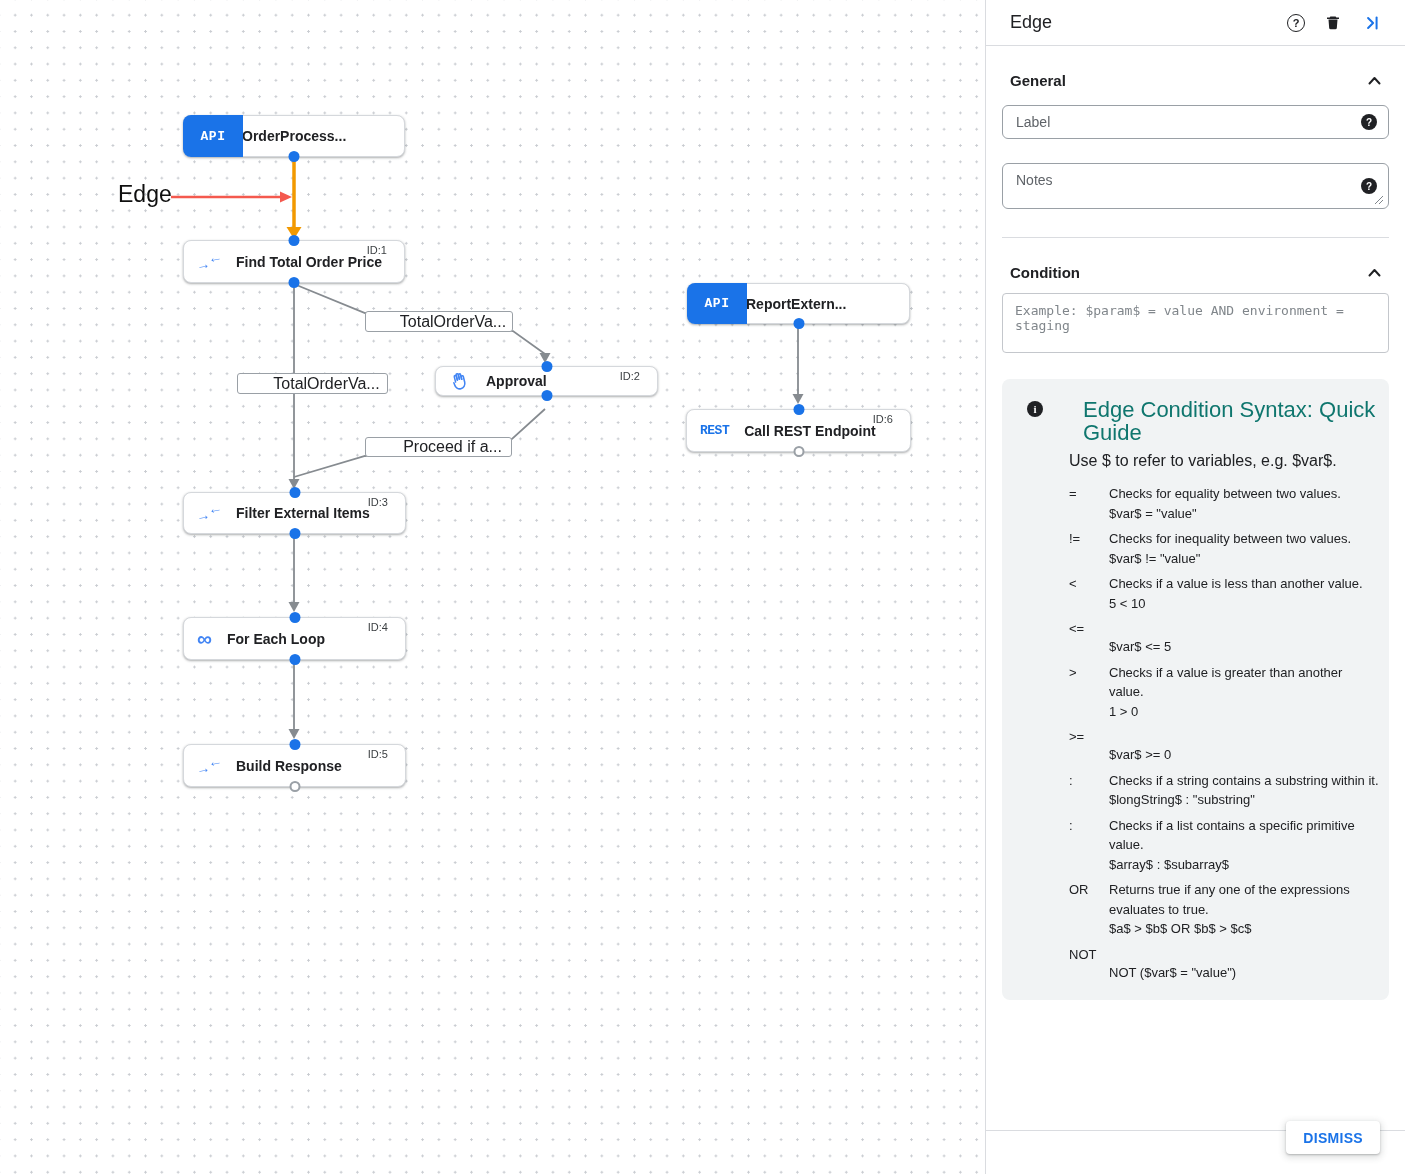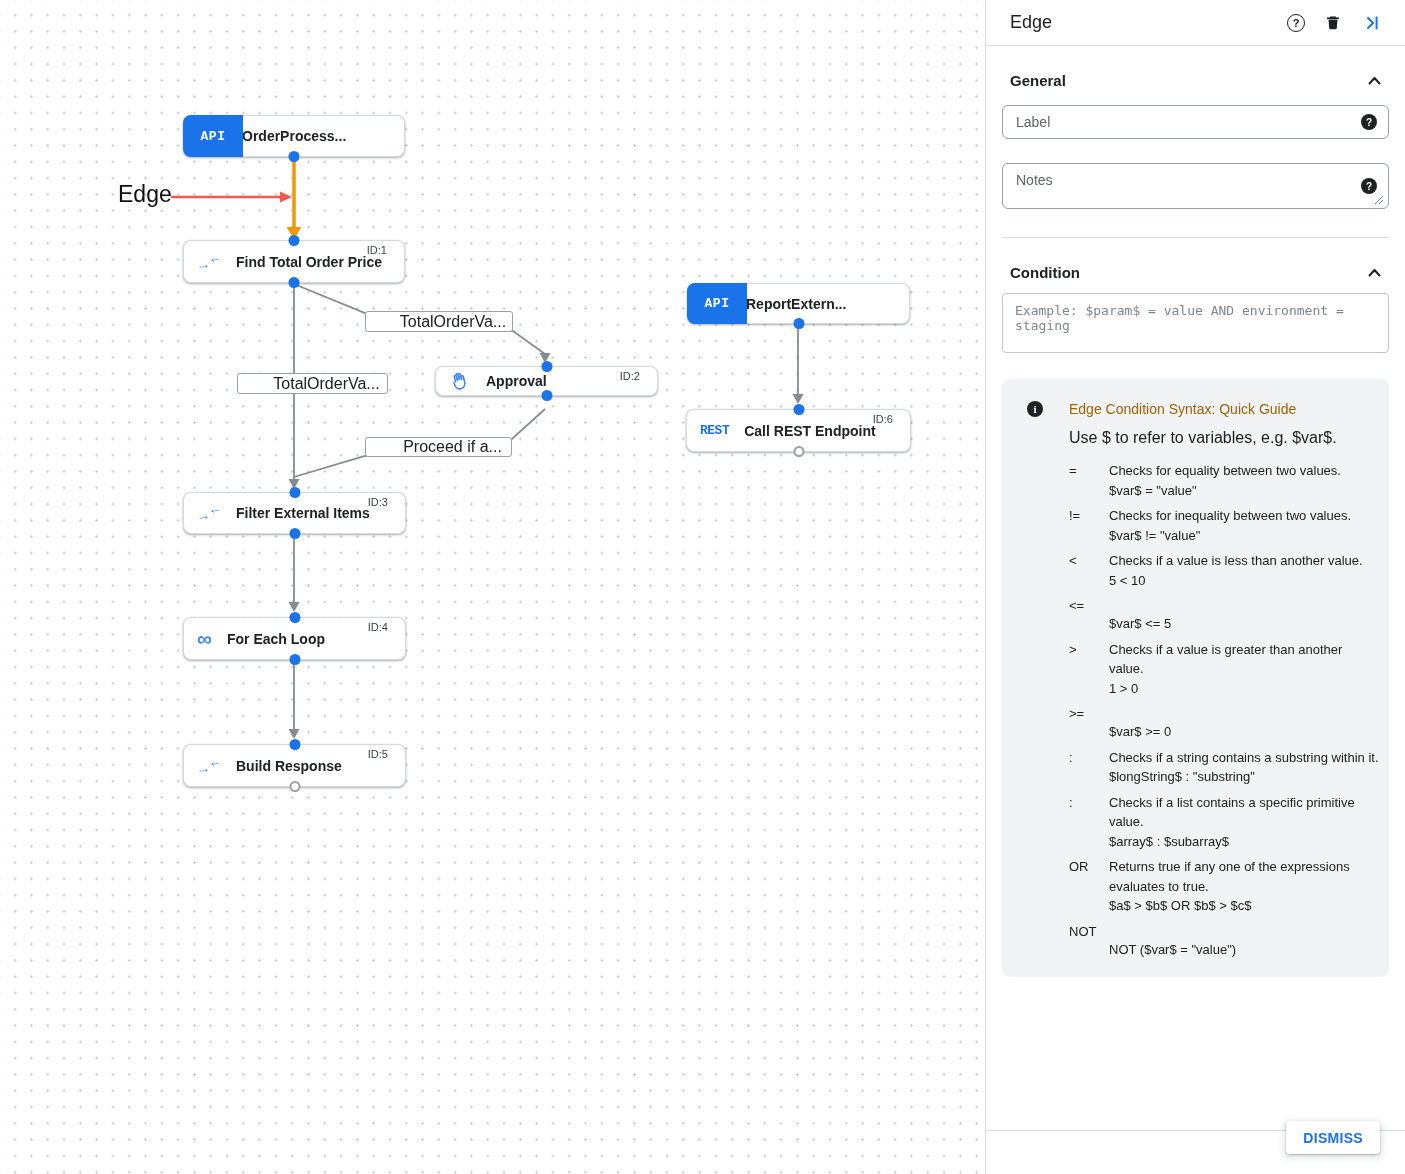--- a/index.html
+++ b/index.html
@@ -84,21 +84,21 @@
   .cond-field textarea::placeholder { color:#80868b; }
 
   .guide { margin-top:22px; background:#f1f3f4; border-radius:8px;
     padding:19px 10px 18px 25px; display:flex; }
   .g-icon-col { width:42px; flex:none; padding-top:3px; }
   .info-icon { width:16px; height:16px; border-radius:50%; background:#202124; color:#fff;
     display:flex; align-items:center; justify-content:center; font-size:11px; font-weight:bold;
     font-family:"Liberation Serif", serif; }
   .info-icon::after { content:"i"; }
   .g-content { flex:1; }
-  .g-title { font-size:14px; color:#a16207; line-height:23px; }
+  .g-title { font-size:22px; color:#0f766e; line-height:23px;margin-left:14px; }
   .g-sub { font-size:16px; color:#202124; margin-top:7px; line-height:19px; }
   .g-list { margin-top:14px; }
   .g-item { display:grid; grid-template-columns:40px 1fr; margin-top:6px; }
   .g-op { font-size:13px; line-height:19.5px; color:#202124; }
   .g-desc, .g-ex { font-size:13px; line-height:19.5px; color:#202124; }
 
   .bottom-divider { position:absolute; left:0; right:0; top:1130px; border-top:1px solid #dadce0; }
   .dismiss-btn { position:absolute; top:1121px; right:25px; height:33px; padding:0 17px;
     background:#fff; border:none; border-radius:4px; color:#1a73e8; font-size:14px;
     font-weight:bold; letter-spacing:.3px; font-family:"Liberation Sans", sans-serif;

